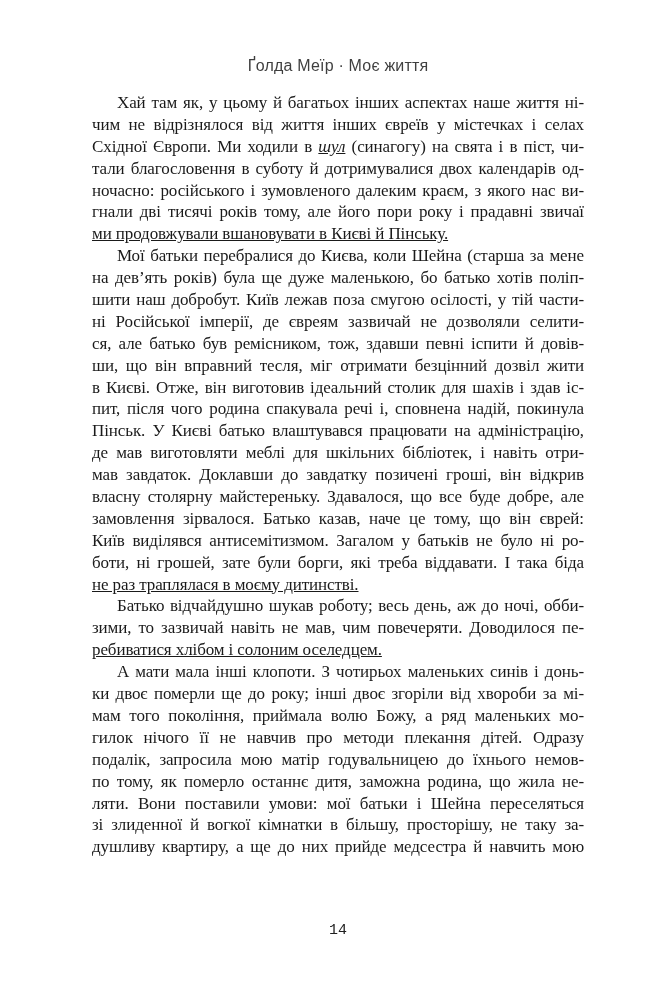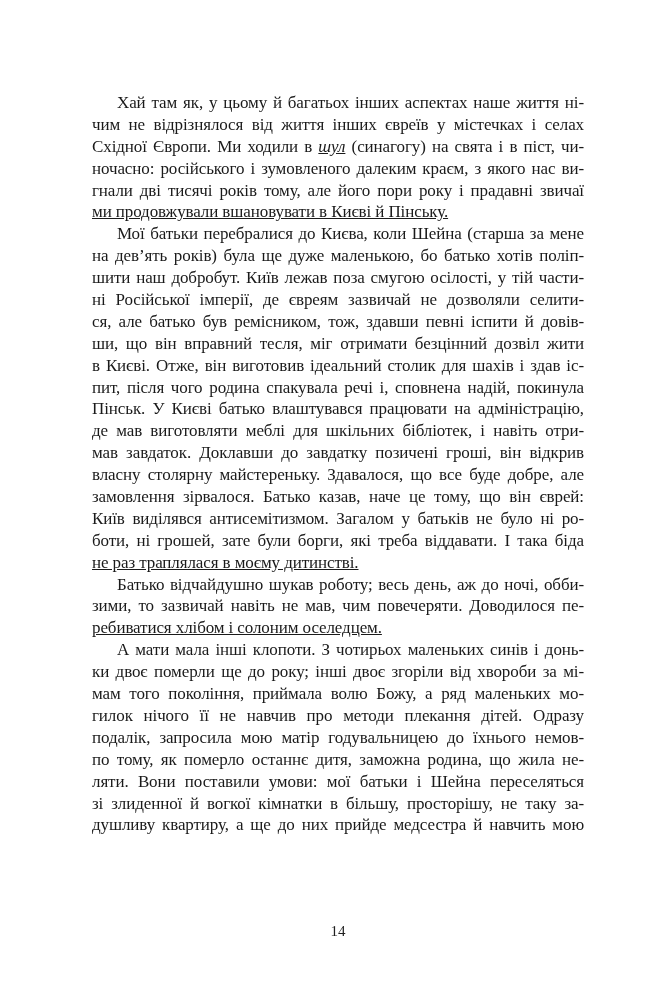--- a/index.html
+++ b/index.html
@@ -55,35 +55,37 @@
   .line em {
     font-style: italic;
     text-decoration: underline;
   }
   .page-number {
     position: absolute;
     top: 921px;
     left: 92px;
     width: 492px;
     text-align: center;
-    font-family: Liberation Serif, serif;
+    font-family: Liberation Mono, monospace;
     font-size: 15px;
     line-height: 20px;
     color: #1f1f1f;
   }
 </style>
 </head>
 <body>
 
 <div class="page">
+  <div class="running-header">Ґолда Меїр · Моє життя</div>
 
   <div class="body-text">
       <div class="line para-start">Хай там як, у цьому й багатьох інших аспектах наше життя ні-</div>
       <div class="line">чим не відрізнялося від життя інших євреїв у містечках і селах</div>
       <div class="line">Східної Європи. Ми ходили в <em>шул</em> (синагогу) на свята і в піст, чи-</div>
+      <div class="line">тали благословення в суботу й дотримувалися двох календарів од-</div>
       <div class="line">ночасно: російського і зумовленого далеким краєм, з якого нас ви-</div>
       <div class="line">гнали дві тисячі років тому, але його пори року і прадавні звичаї</div>
       <div class="line para-end">ми продовжували вшановувати в Києві й Пінську.</div>
       <div class="line para-start">Мої батьки перебралися до Києва, коли Шейна (старша за мене</div>
       <div class="line">на дев’ять років) була ще дуже маленькою, бо батько хотів поліп-</div>
       <div class="line">шити наш добробут. Київ лежав поза смугою осілості, у тій части-</div>
       <div class="line">ні Російської імперії, де євреям зазвичай не дозволяли селити-</div>
       <div class="line">ся, але батько був ремісником, тож, здавши певні іспити й довів-</div>
       <div class="line">ши, що він вправний тесля, міг отримати безцінний дозвіл жити</div>
       <div class="line">в Києві. Отже, він виготовив ідеальний столик для шахів і здав іс-</div>

